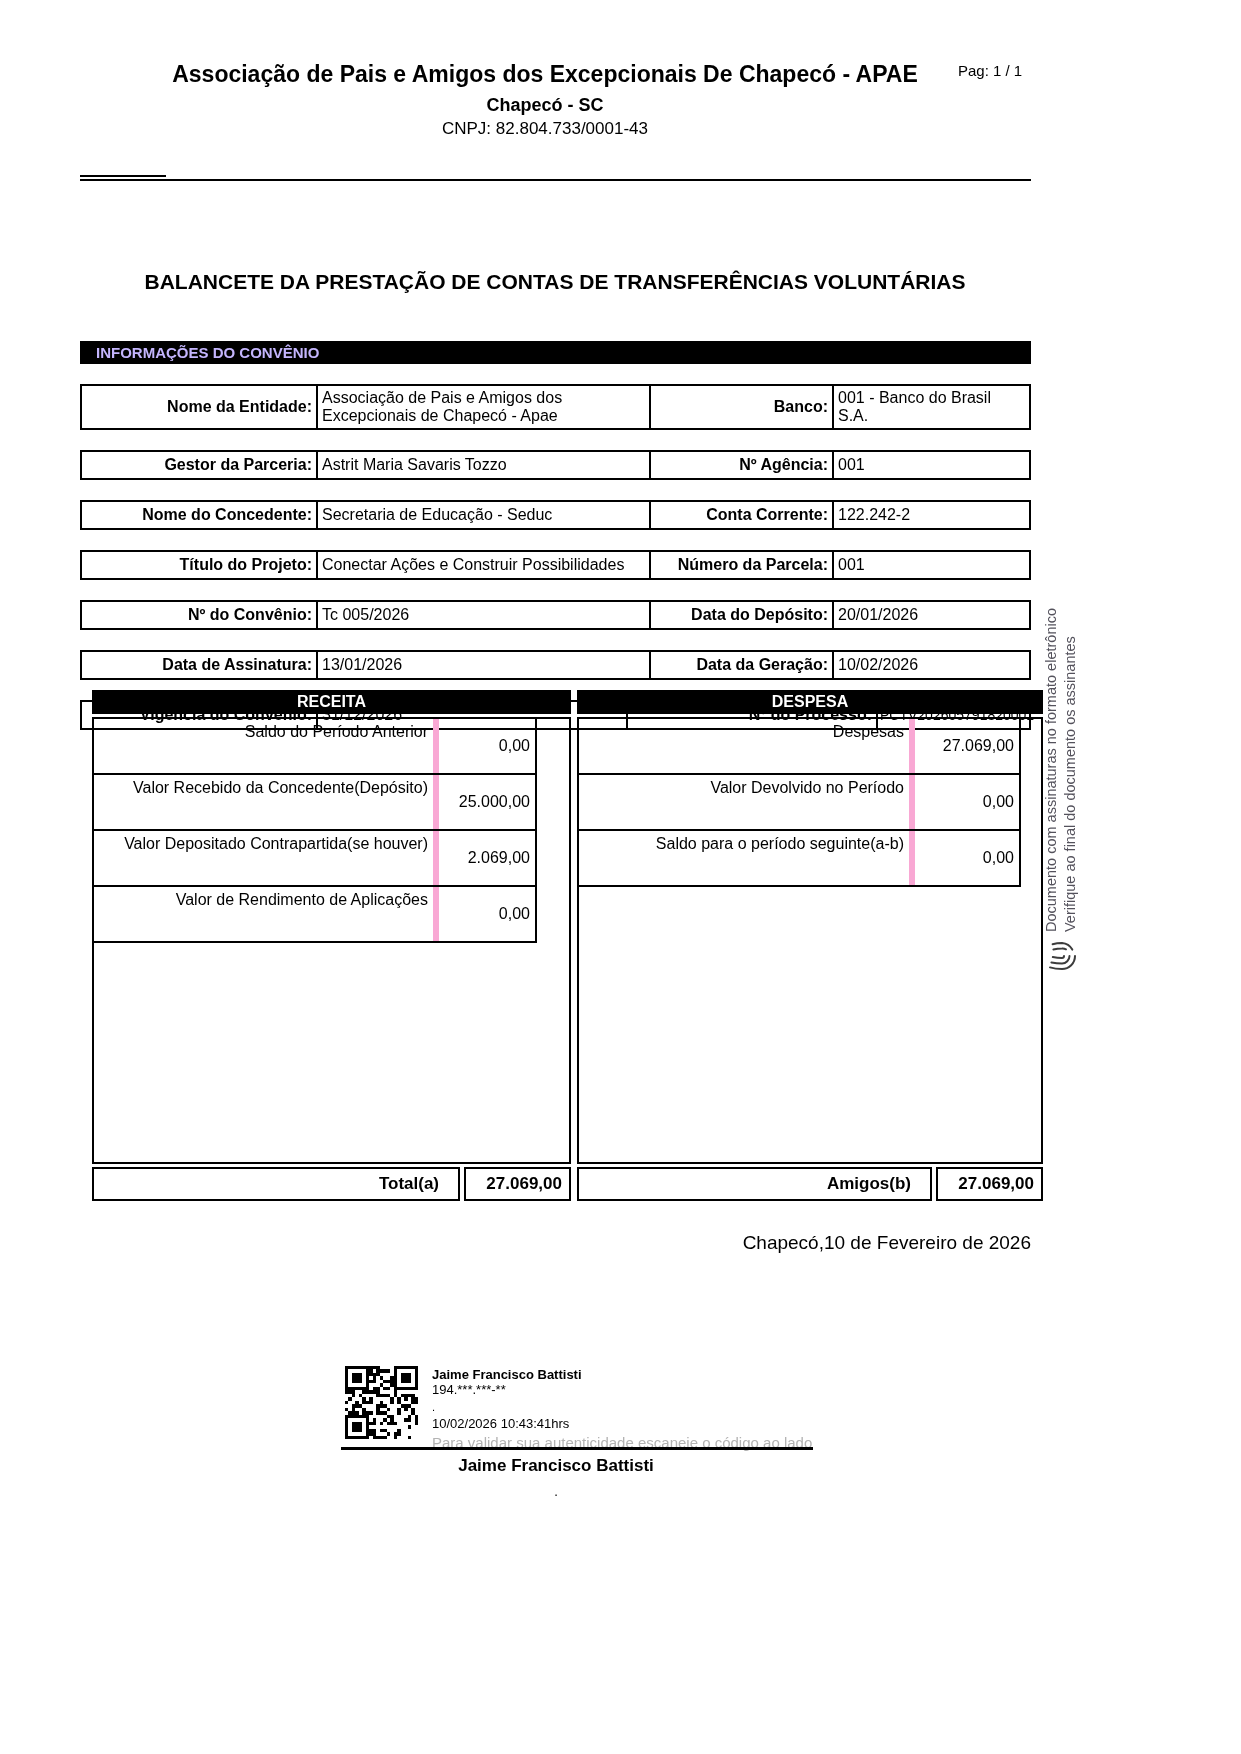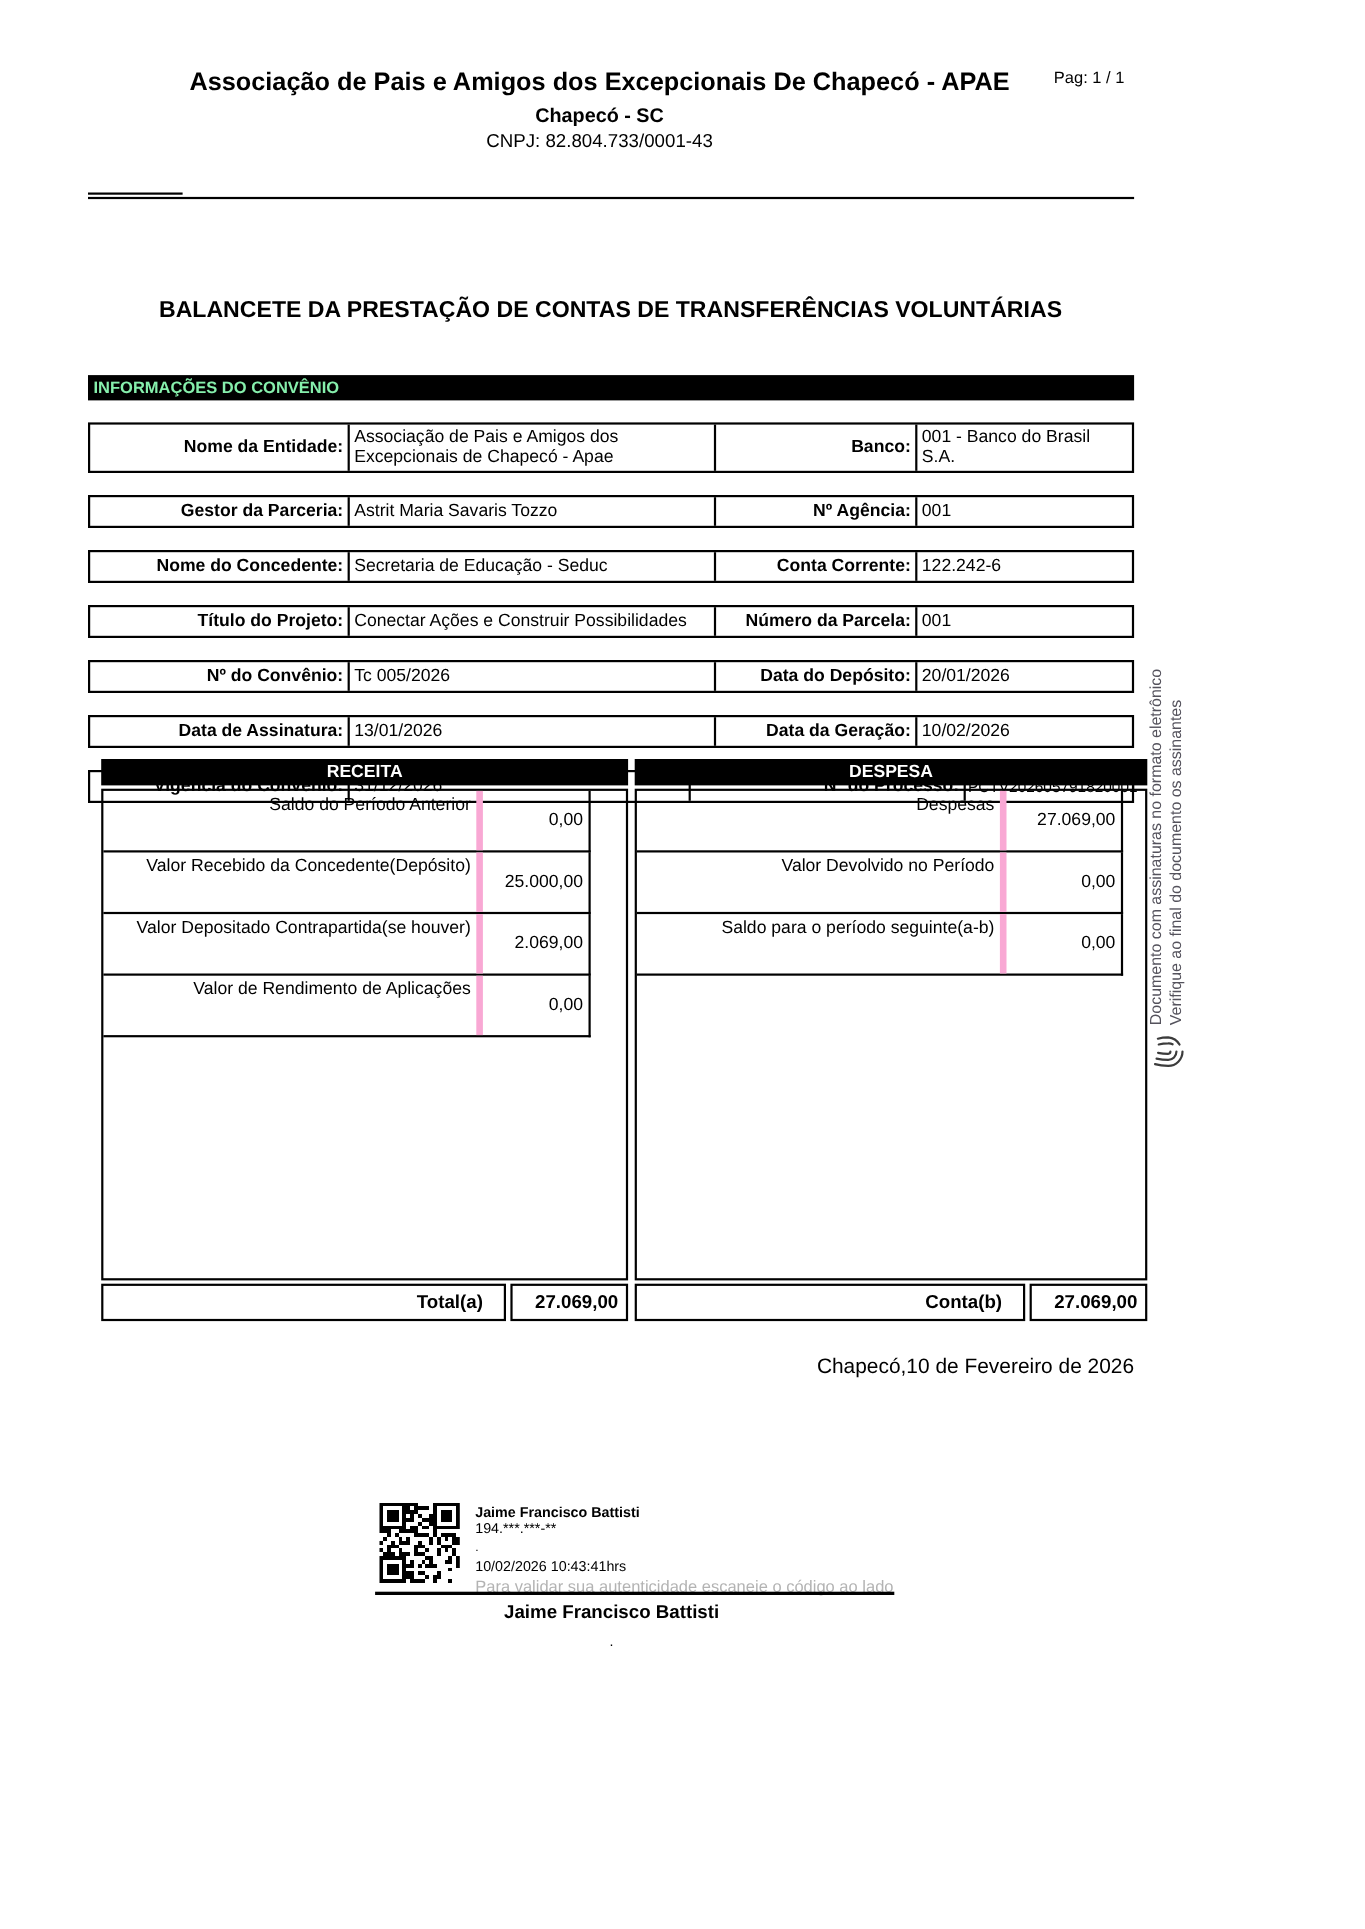--- a/index.html
+++ b/index.html
@@ -14,22 +14,22 @@
   .pag{position:absolute;top:62px;left:958px;font-size:15px;}
   .rule1{position:absolute;top:175px;left:80px;width:86px;height:2px;background:#000;}
   .rule2{position:absolute;top:179px;left:80px;width:951px;height:2px;background:#000;}
 
   
   .doc-title{position:absolute;top:268px;left:130px;width:850px;text-align:center;
              font-size:21px;font-weight:bold;line-height:1.3;}
 
   
   .info{position:absolute;top:341px;left:80px;width:951px;}
-  .section-bar{background:#000;color:#86efac;font-weight:bold;font-size:15px;
-               padding:3px 5px;box-sizing:border-box;}
+  .section-bar{background:#000;color:#c4b5fd;font-weight:bold;font-size:15px;
+               padding:3px 16px;box-sizing:border-box;}
   .info-row{display:grid;grid-template-columns:236px 333px 183px 1fr;
             border:2px solid #000;margin-top:20px;font-size:16px;box-sizing:border-box;}
   .info-row.last{grid-template-columns:236px 310px 250px 1fr;}
   .cell{display:flex;align-items:center;padding:3px 4px;min-height:26px;box-sizing:border-box;}
   .cell.lab{font-weight:bold;justify-content:flex-end;text-align:right;border-right:2px solid #000;}
   .cell.val{justify-content:flex-start;border-right:2px solid #000;}
   .cell.val:last-child{border-right:none;}
   .cell.small-value{font-size:14px;padding-left:2px;padding-right:1px;}
 
   
@@ -99,21 +99,21 @@
     <div class="info-row">
       <div class="cell lab">Gestor da Parceria:</div>
       <div class="cell val">Astrit Maria Savaris Tozzo</div>
       <div class="cell lab">Nº Agência:</div>
       <div class="cell val">001</div>
     </div>
     <div class="info-row">
       <div class="cell lab">Nome do Concedente:</div>
       <div class="cell val">Secretaria de Educação - Seduc</div>
       <div class="cell lab">Conta Corrente:</div>
-      <div class="cell val">122.242-6</div>
+      <div class="cell val">122.242-2</div>
     </div>
     <div class="info-row">
       <div class="cell lab">Título do Projeto:</div>
       <div class="cell val">Conectar Ações e Construir Possibilidades</div>
       <div class="cell lab">Número da Parcela:</div>
       <div class="cell val">001</div>
     </div>
     <div class="info-row">
       <div class="cell lab">Nº do Convênio:</div>
       <div class="cell val">Tc 005/2026</div>
@@ -176,21 +176,21 @@
             <div class="b-label">Valor Devolvido no Período</div>
             <div class="b-value">0,00</div>
           </div>
           <div class="b-row">
             <div class="b-label">Saldo para o período seguinte(a-b)</div>
             <div class="b-value">0,00</div>
           </div>
         </div>
       </div>
       <div class="panel-total">
-        <div class="pt-label">Conta(b)</div>
+        <div class="pt-label">Amigos(b)</div>
         <div class="pt-value">27.069,00</div>
       </div>
     </div>
   </div>
 
   <div class="date-line">Chapecó,10 de Fevereiro de 2026</div>
 
   <div class="qr">
     <svg viewBox="0 0 21 21" fill="#000" shape-rendering="crispEdges" preserveAspectRatio="none">
         <rect x="0" y="0" width="1" height="1"></rect>

